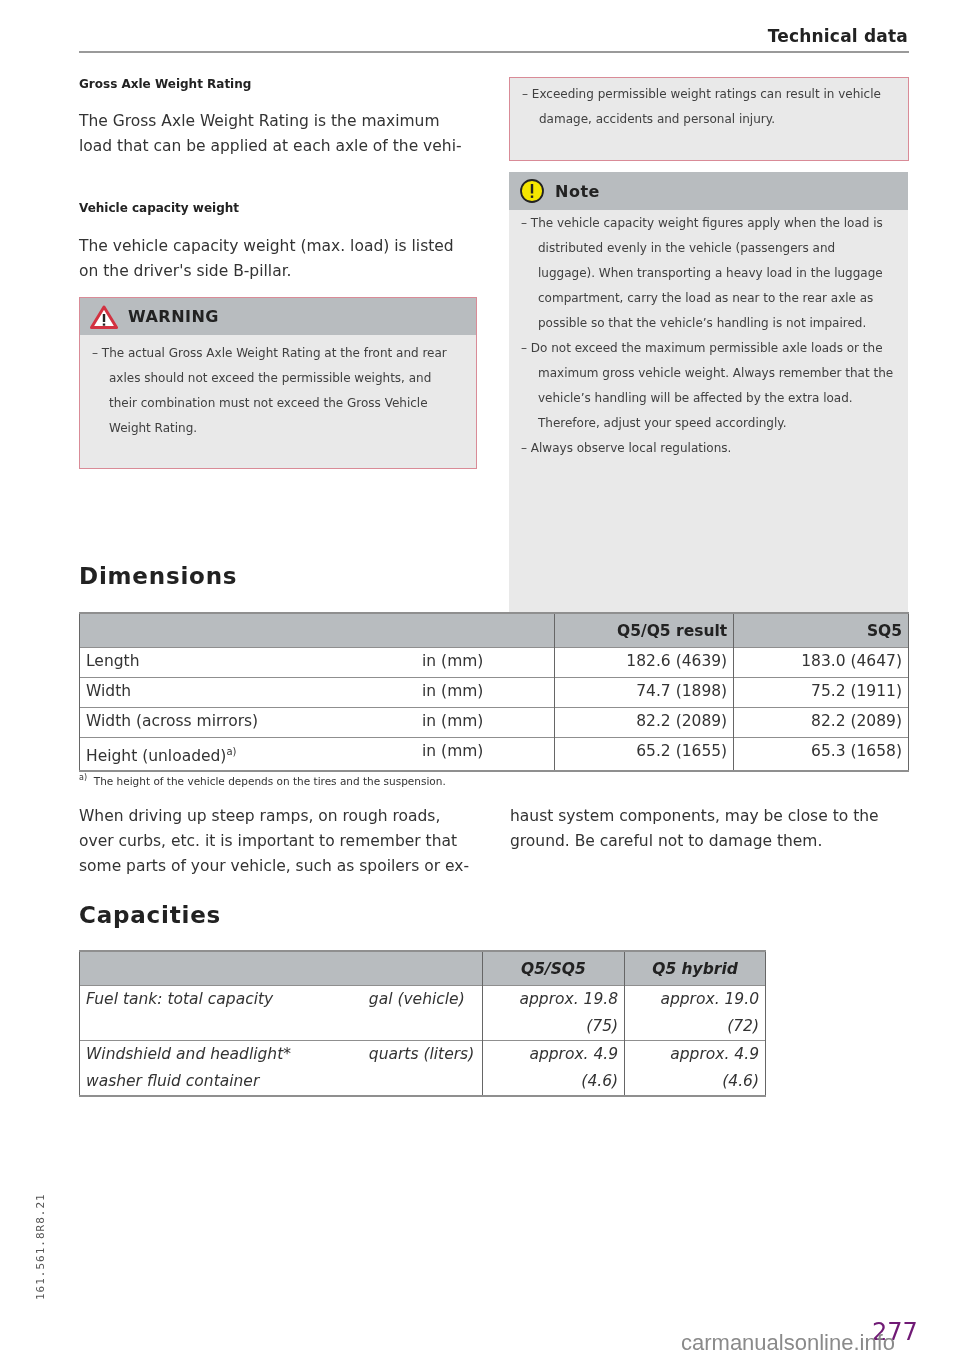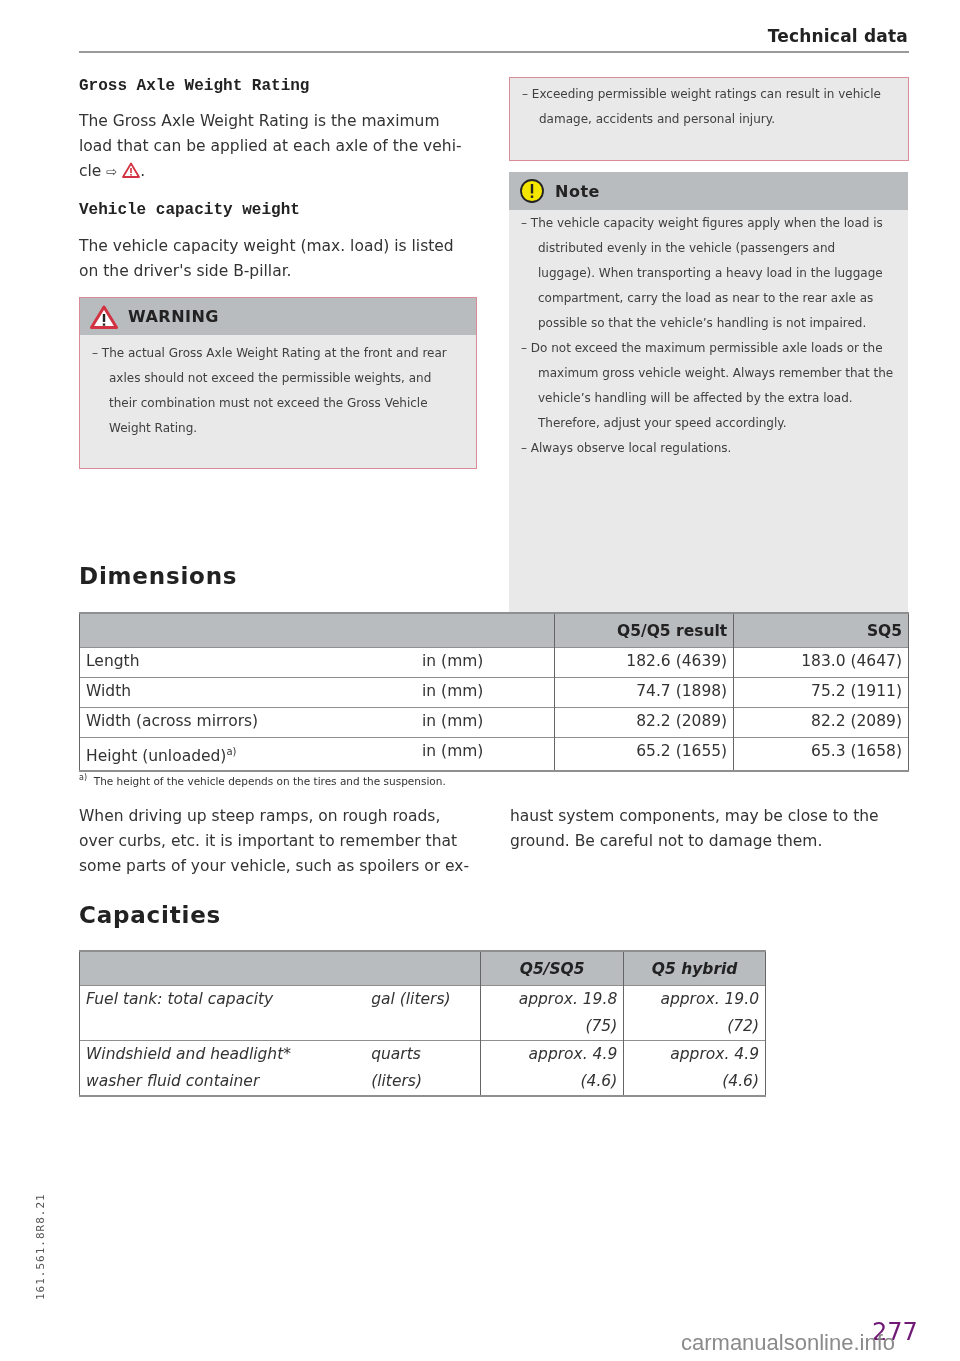--- a/index.html
+++ b/index.html
@@ -5,21 +5,21 @@
   html, body { margin: 0; padding: 0; background: #ffffff; }
   body { width: 960px; height: 1361px; position: relative; overflow: hidden;
          font-family: "DejaVu Sans", sans-serif; color: #2b2b2b; }
   .abs { position: absolute; }
 
   
   .header-title { right: 52px; top: 26px; font-size: 17px; font-weight: bold; color: #222; letter-spacing: 0.2px; }
   .header-rule { left: 79px; top: 51px; width: 830px; height: 2px; background: #9a9a9a; }
 
   
-  .h3 { font-size: 16px; font-weight: bold; color: #222; font-family: Liberation Mono, monospace; }
+  .h3 { font-size: 12px; font-weight: bold; color: #222; }
   .body-text { font-size: 15.5px; line-height: 25px; color: #333; }
   .h2 { font-size: 23px; font-weight: bold; color: #222; letter-spacing: 0.8px; }
 
   
   .warn-box { border: 1px solid #d98b97; background: #e9e9e9; }
   .box-head { background: #b8bcbf; height: 37px; display: flex; align-items: center; padding-left: 10px; }
   .box-head-label { font-size: 16px; font-weight: bold; color: #222; margin-left: 10px; letter-spacing: 0.5px; }
   .bullets { list-style: none; margin: 0; padding: 6px 14px 8px 12px; }
   .bullets li { font-size: 12px; line-height: 25px; color: #404040; padding-left: 17px; text-indent: -17px; }
   .bullets li::before { content: "– "; }
@@ -47,31 +47,20 @@
 </head>
 <body>
 
 <div class="abs header-title">Technical data</div>
 <div class="abs header-rule"></div>
 
 <div class="abs h3" style="left:79px; top:77px;">Gross Axle Weight Rating</div>
 <div class="abs body-text" style="left:79px; top:109px; width:400px;">
   <div>The Gross Axle Weight Rating is the maximum</div>
   <div>load that can be applied at each axle of the vehi-</div>
-  <div>
-    <span>cle</span>
-    <span style="font-size:13px;color:#444;">⇨</span>
-    <span style="display:inline-block;vertical-align:-2px;">
-      <svg width="18" height="16" viewBox="0 0 18 16">
-          <polygon points="9,1.5 17,15 1,15" fill="none" stroke="#d23241" stroke-width="1.8" stroke-linejoin="round"></polygon>
-          <rect x="8.2" y="6" width="1.6" height="5" fill="#d23241"></rect>
-          <rect x="8.2" y="12" width="1.6" height="1.6" fill="#d23241"></rect>
-        </svg>
-    </span><span>.</span>
-  </div>
 </div>
 
 <div class="abs h3" style="left:79px; top:201px;">Vehicle capacity weight</div>
 <div class="abs body-text" style="left:79px; top:234px; width:400px;">
   <div>The vehicle capacity weight (max. load) is listed</div>
   <div>on the driver's side B-pillar.</div>
 </div>
 
 <div class="abs warn-box" style="left:79px; top:297px; width:396px; height:170px;">
   <div class="box-head">
@@ -180,21 +169,21 @@
     </colgroup>
   <tbody>
       <tr>
     <th class="nob-r"></th>
     <th class="nob-l"></th>
     <th class="c">Q5/SQ5</th>
     <th class="c">Q5 hybrid</th>
   </tr>
   <tr>
     <td class="nob-r">Fuel tank: total capacity</td>
-    <td class="nob-l" style="padding-left:0;">gal (liters)</td>
+    <td class="nob-l" style="padding-left:0;">gal (vehicle)</td>
     <td class="r">approx. 19.8 (75)</td>
     <td class="r">approx. 19.0 (72)</td>
   </tr>
   <tr>
     <td class="nob-r" style="height:54px;">
       <div>Windshield and headlight*</div>
       <div>washer fluid container</div>
     </td>
     <td class="nob-l" style="padding-left:0;">quarts (liters)</td>
     <td class="r">approx. 4.9 (4.6)</td>

